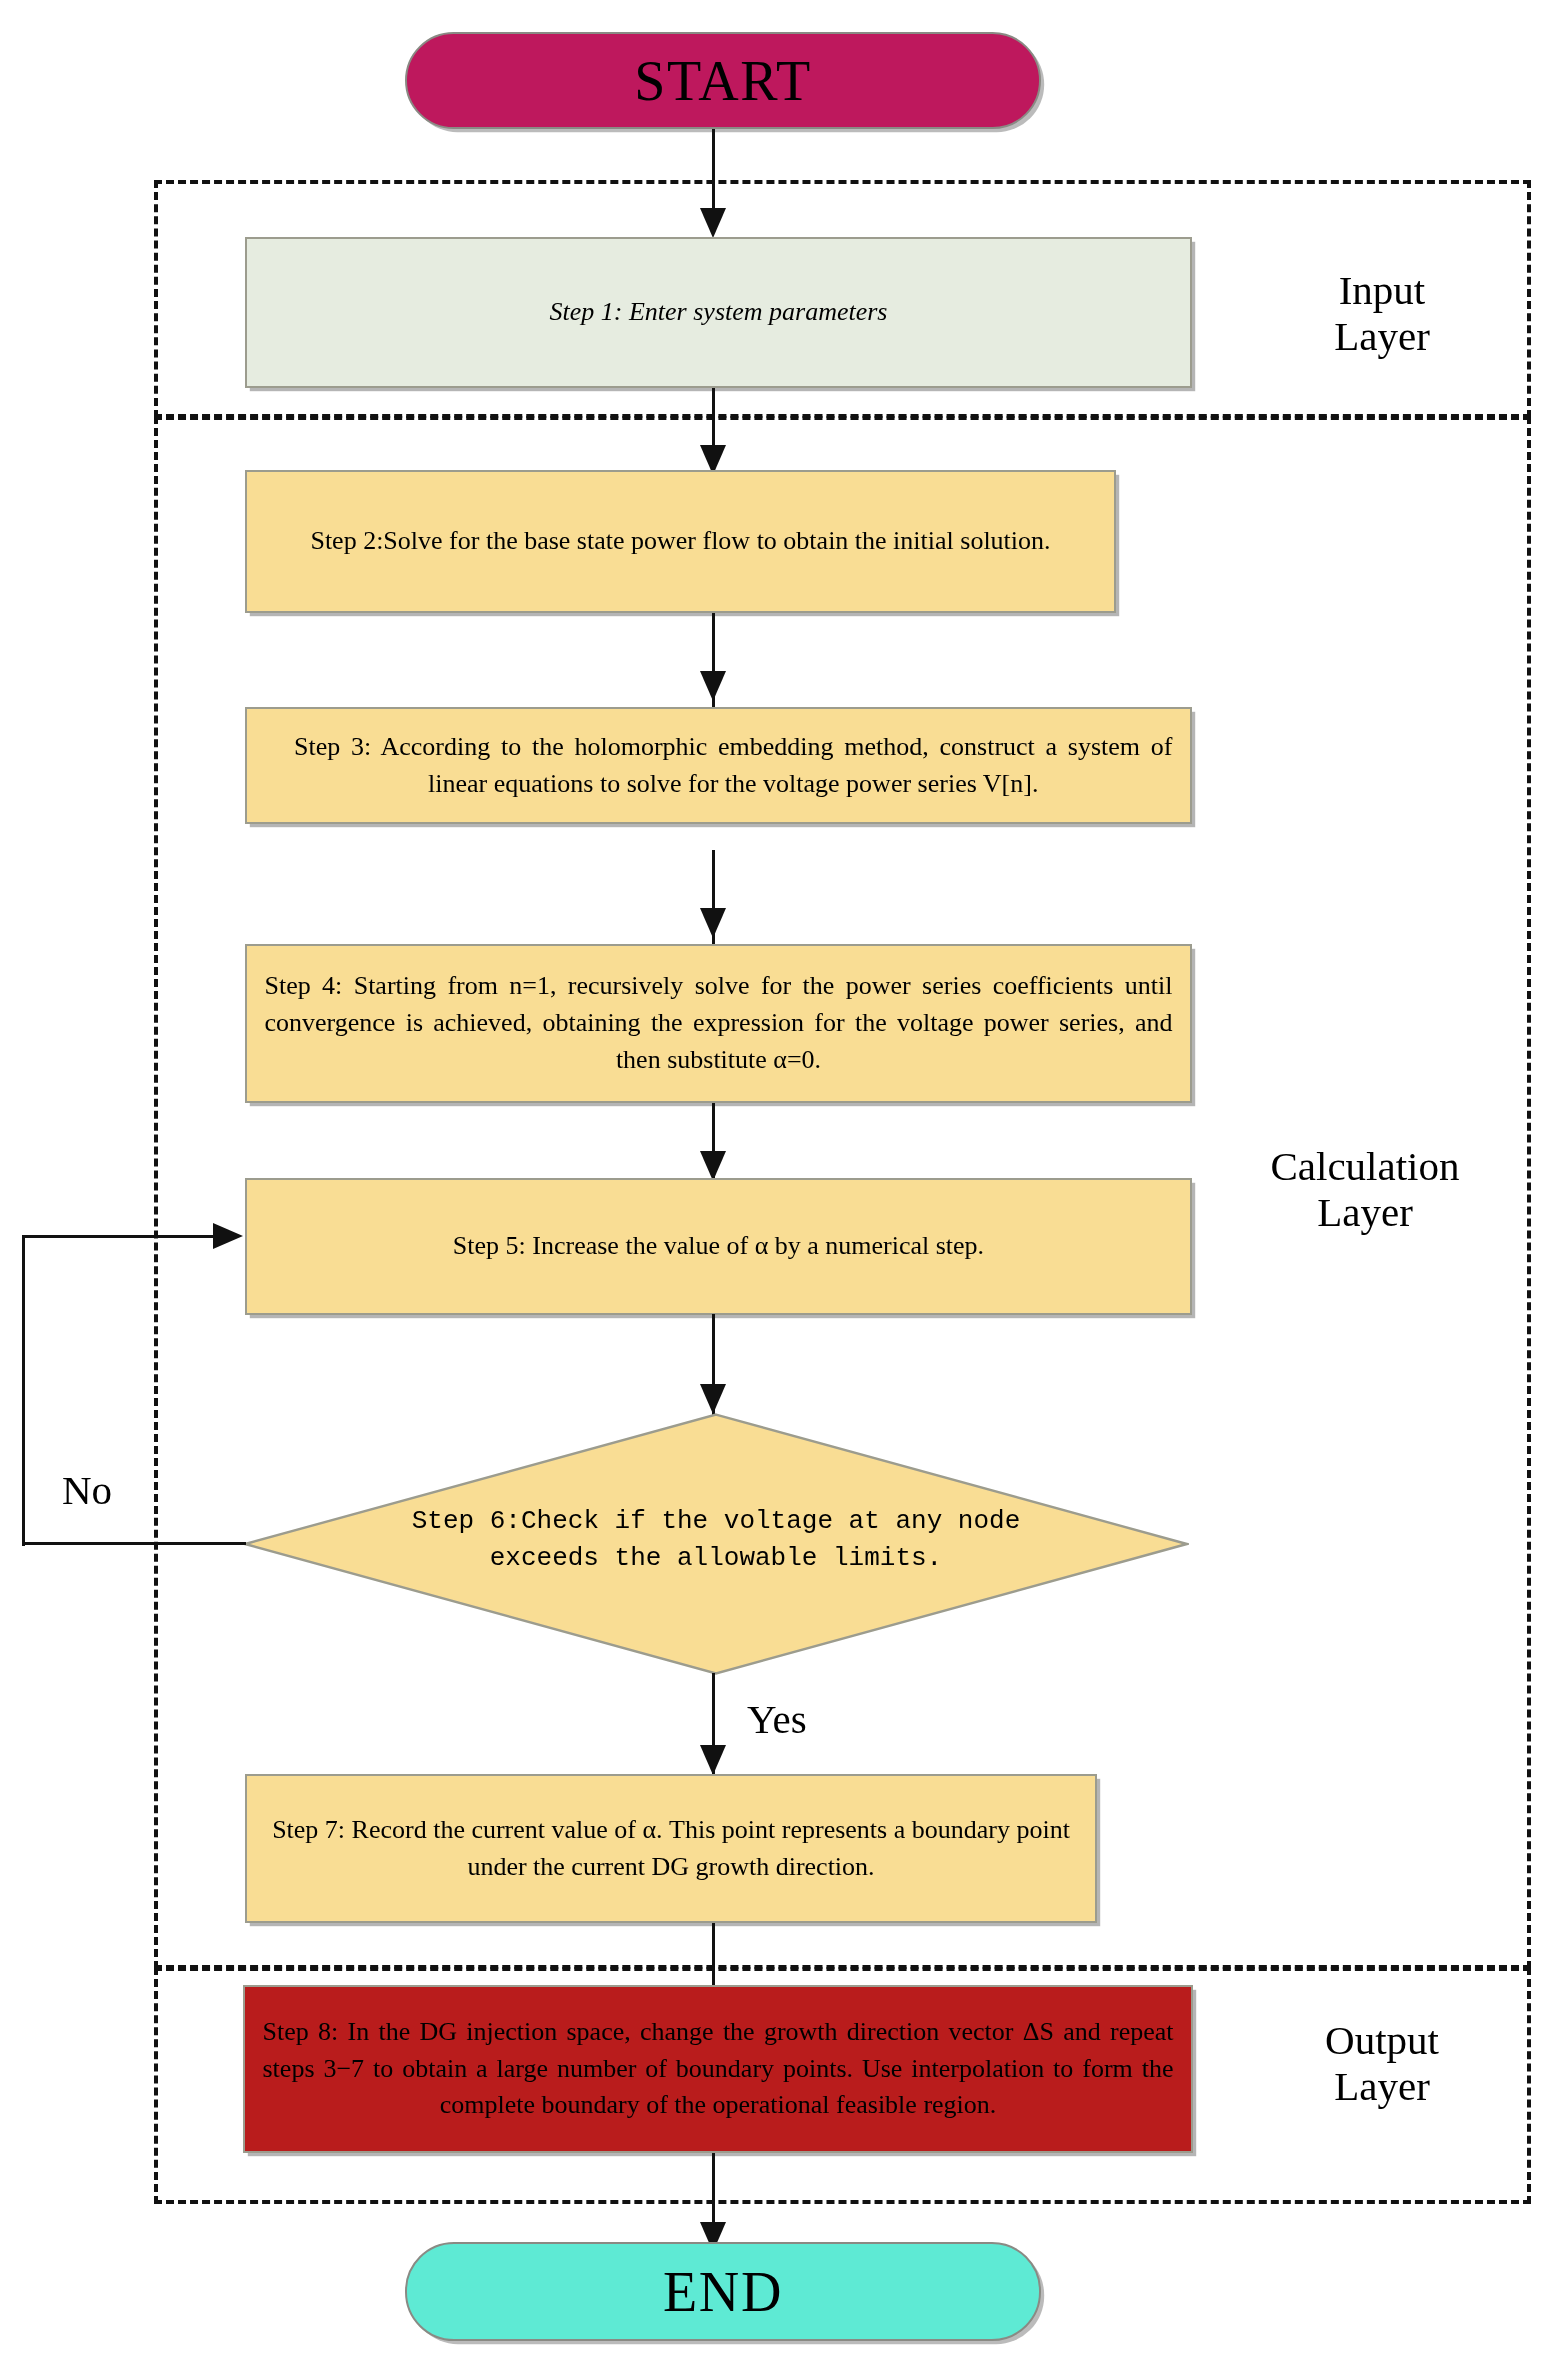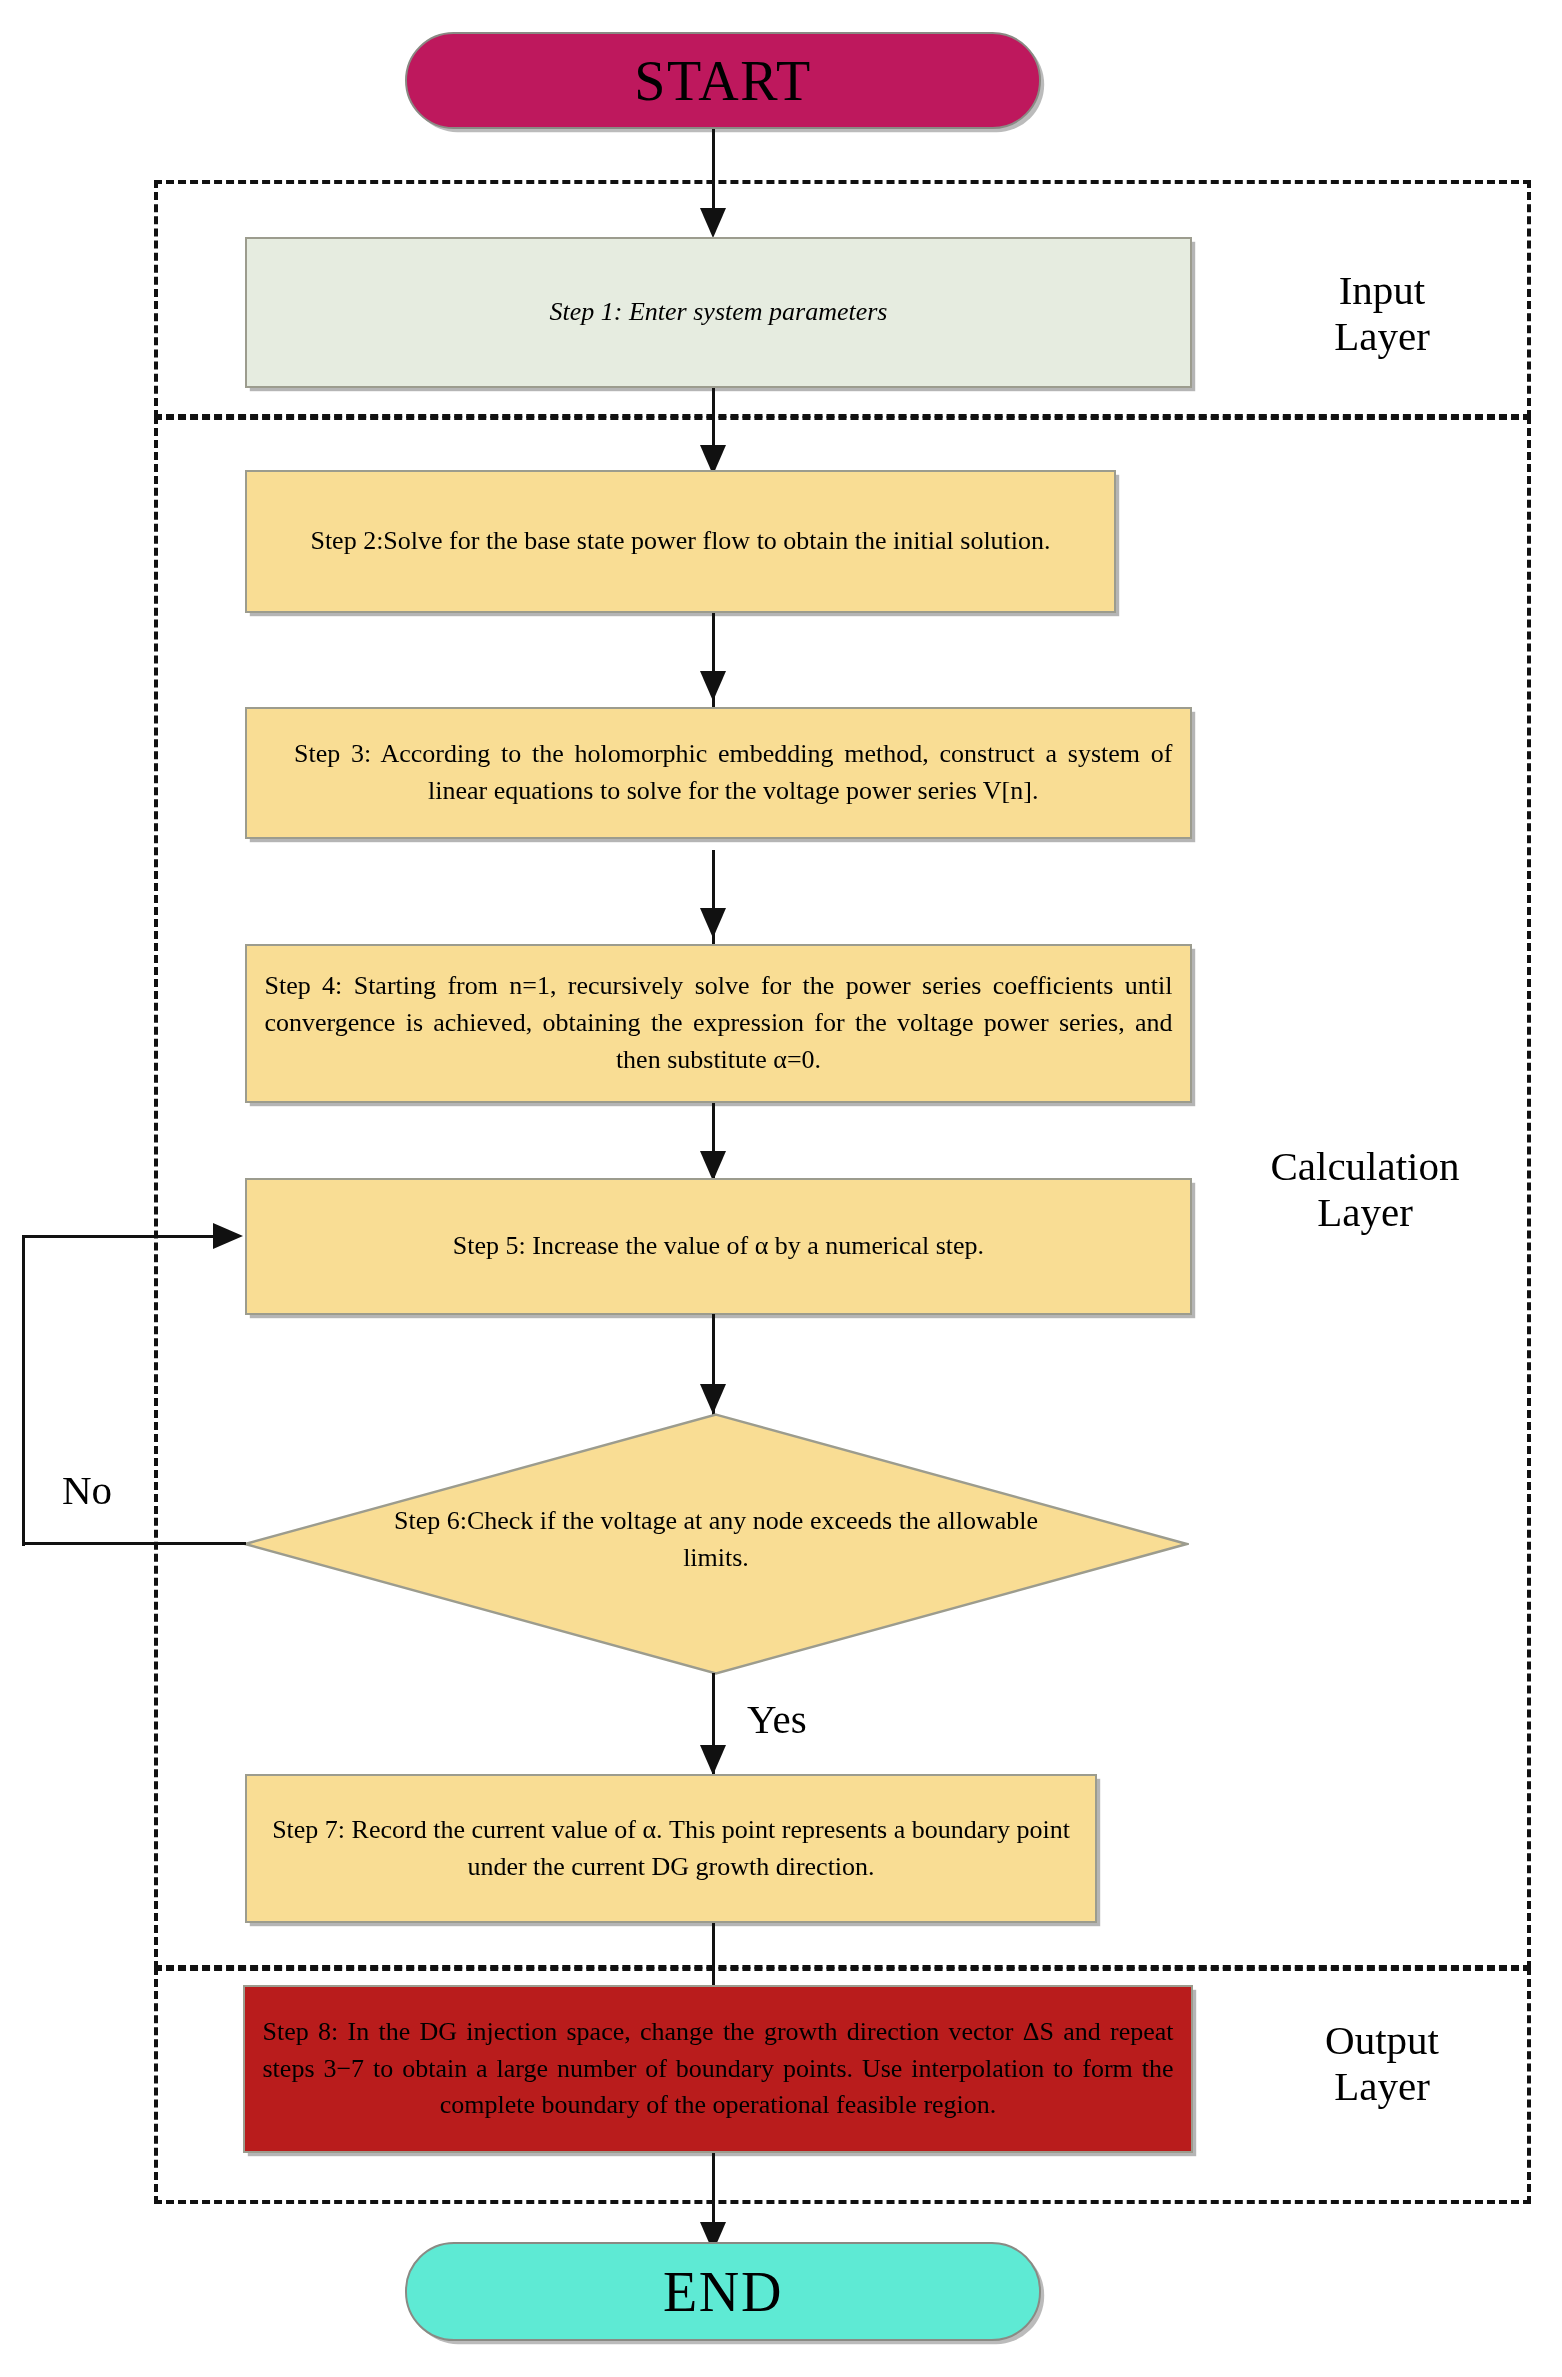--- a/index.html
+++ b/index.html
@@ -74,20 +74,21 @@
 
   
   .diamond-wrap { position: absolute; }
   .diamond-wrap svg { display: block; }
   .diamond-text {
     position: absolute;
     left: 0; right: 0;
     text-align: center;
     font-size: 26px;
     line-height: 1.42;
+    font-family: Liberation Mono, monospace;
   }
 
   
   .vline {
     position: absolute;
     width: 3.2px;
     background: #111;
   }
   .hline {
     position: absolute;
@@ -144,21 +145,21 @@
   <div class="vline" style="left:712px; top:388px; height:94px;"></div>
   <div class="arrow-down" style="left:700px; top:445px;"></div>
 
   <div class="node yellow" style="left:245px; top:470px; width:871px; height:143px;">
     <div class="node-inner">Step 2:Solve for the base state power flow to obtain the initial solution.</div>
   </div>
 
   <div class="vline" style="left:712px; top:613px; height:95px;"></div>
   <div class="arrow-down" style="left:700px; top:671px;"></div>
 
-  <div class="node yellow justify" style="left:245px; top:707px; width:947px; height:132px;padding-left:47px;">
+  <div class="node yellow justify" style="left:245px; top:707px; width:947px; height:117px;padding-left:47px;">
     <div class="node-inner">Step 3: According to the holomorphic embedding method, construct a system of linear equations to solve for the voltage power series V[n].</div>
   </div>
 
   <div class="vline" style="left:712px; top:850px; height:95px;"></div>
   <div class="arrow-down" style="left:700px; top:908px;"></div>
 
   <div class="node yellow justify" style="left:245px; top:944px; width:947px; height:159px;">
     <div class="node-inner">Step 4: Starting from n=1, recursively solve for the power series coefficients until convergence is achieved, obtaining the expression for the voltage power series, and then substitute α=0.</div>
   </div>
 

